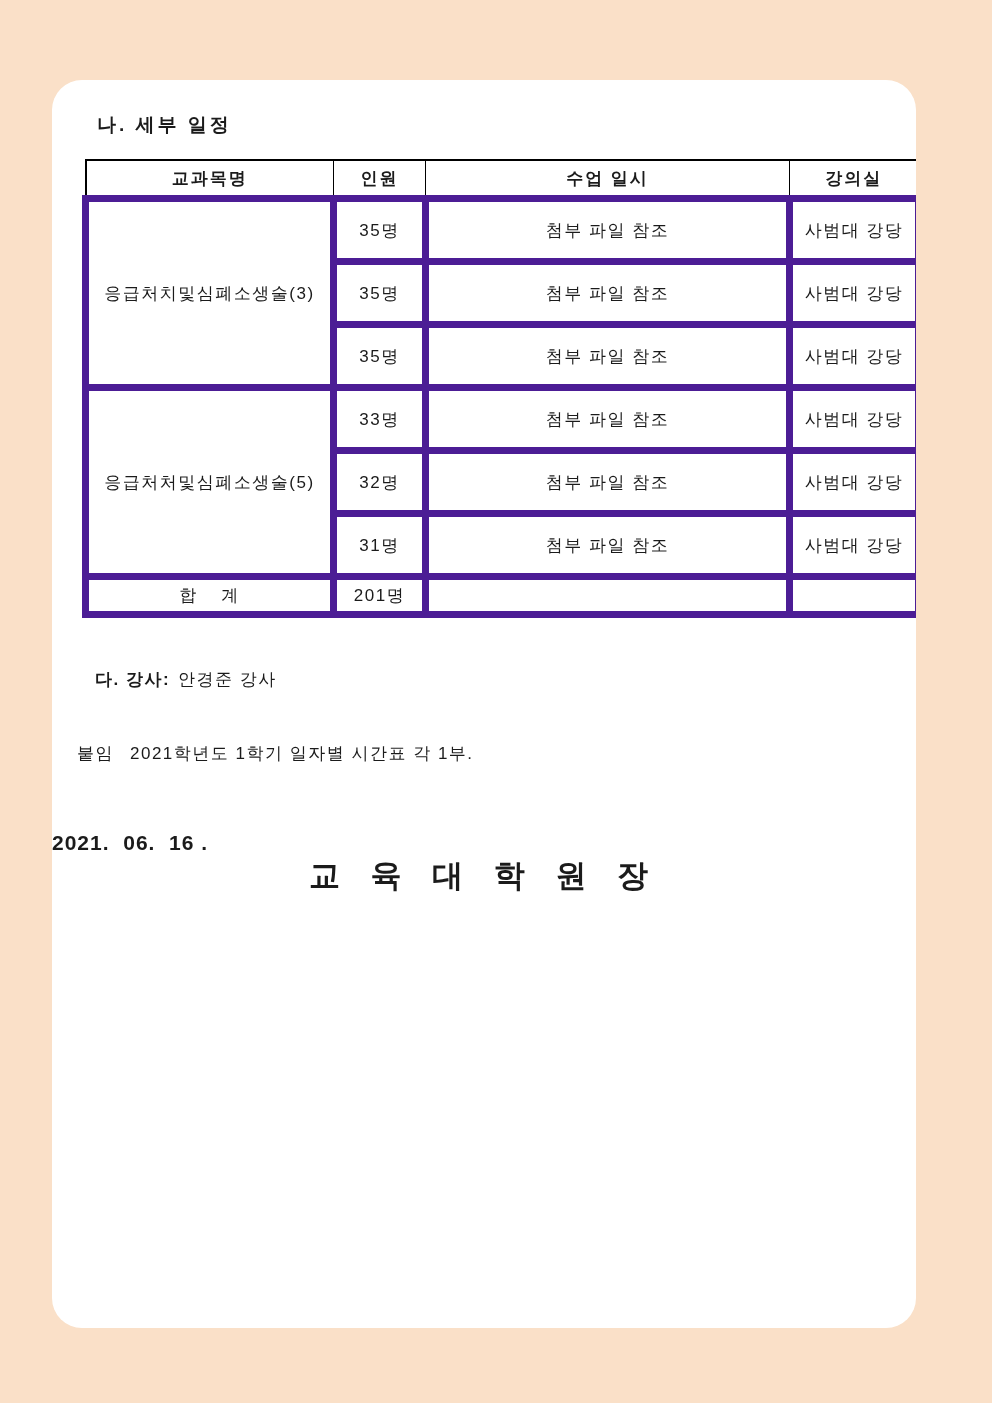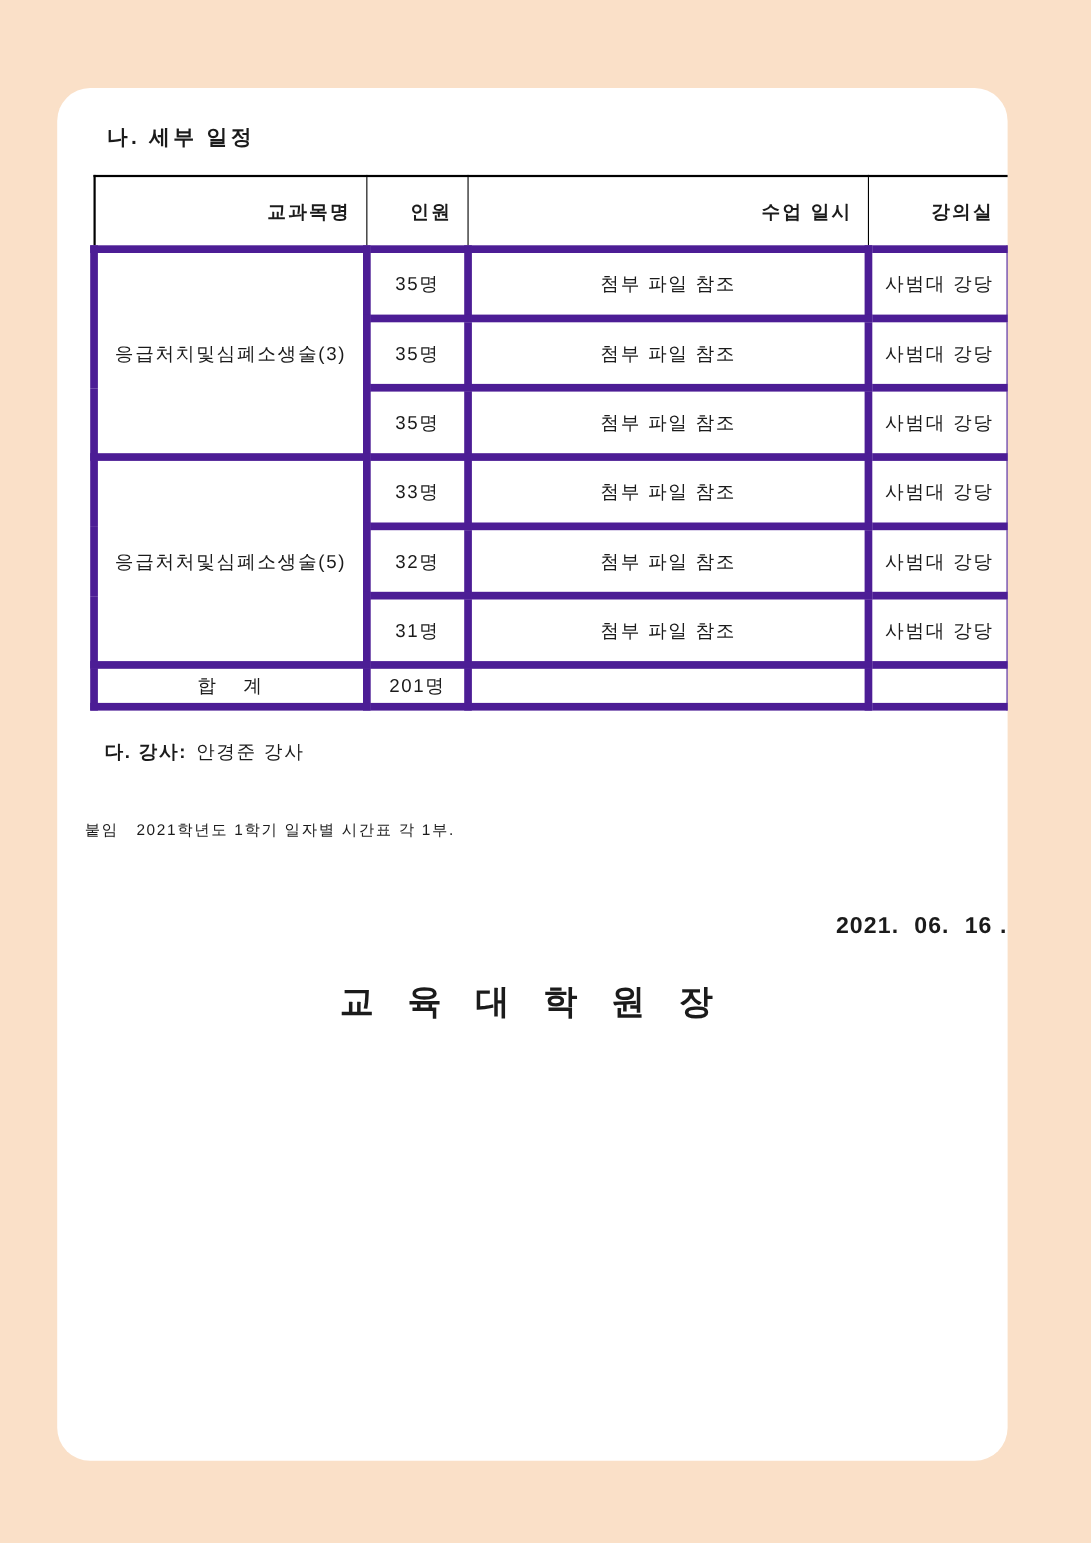--- a/index.html
+++ b/index.html
@@ -34,58 +34,57 @@
     margin: 21px 0 0 30px;
     border: 2px solid #000;
   }
   table.schedule th {
     border: 1px solid #000;
     border-bottom: 2.5px solid #000;
     height: 34px;
     font-size: 17px;
     font-weight: bold;
     letter-spacing: 2px;
-    text-align: right;
+    text-align: center;
     vertical-align: middle;
-    padding: 14px;
+    padding: 0;
   }
   table.schedule td {
     border: 7px solid #4c1d95;
     font-size: 17px;
     letter-spacing: 1.5px;
     text-align: center;
     vertical-align: middle;
     padding: 0;
   }
   tr.data-row td { height: 56px; }
   tr.total-row td { height: 31px; }
   td.total-label { white-space: pre; font-family: Liberation Mono, monospace; }
   .line-c {
-    margin: 26px 0 0 43px;
+    margin: 50px 0 0 43px;
     font-size: 17px;
     letter-spacing: 1.5px;
   }
   .line-c .lbl { font-weight: bold; }
   .line-c .val { margin-left: 8px; }
   .line-attach {
     margin: 51px 0 0 25px;
-    font-size: 14px;
+    font-size: 17px;
     letter-spacing: 1.5px;
   }
   .line-attach .txt { margin-left: 16px; }
   .date-line {
     margin-top: 66px;
-    text-align: right;
+    text-align: left;
     font-size: 21px;
     font-weight: 600;
     letter-spacing: 1px;
     white-space: pre;
   }
   .signature-line {
-    margin-top: 36px;
     text-align: center;
     font-size: 31px;
     font-weight: bold;
     letter-spacing: 11px;
     white-space: pre;
   }
 </style>
 </head>
 <body>
 

